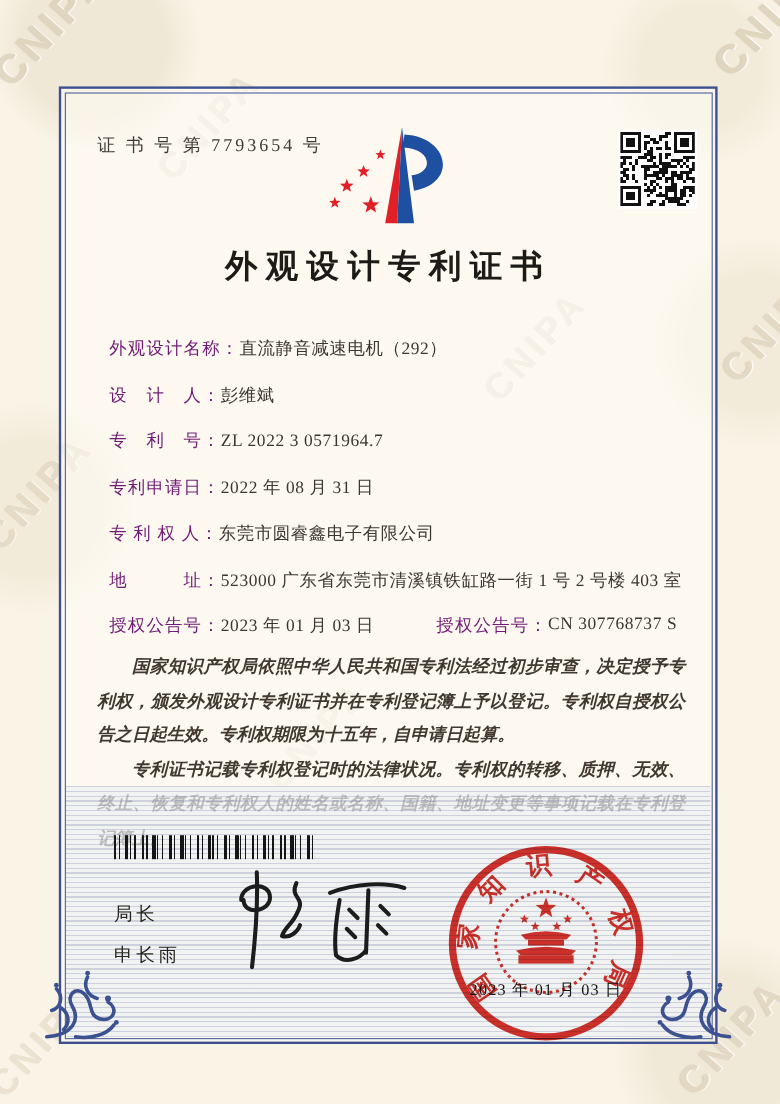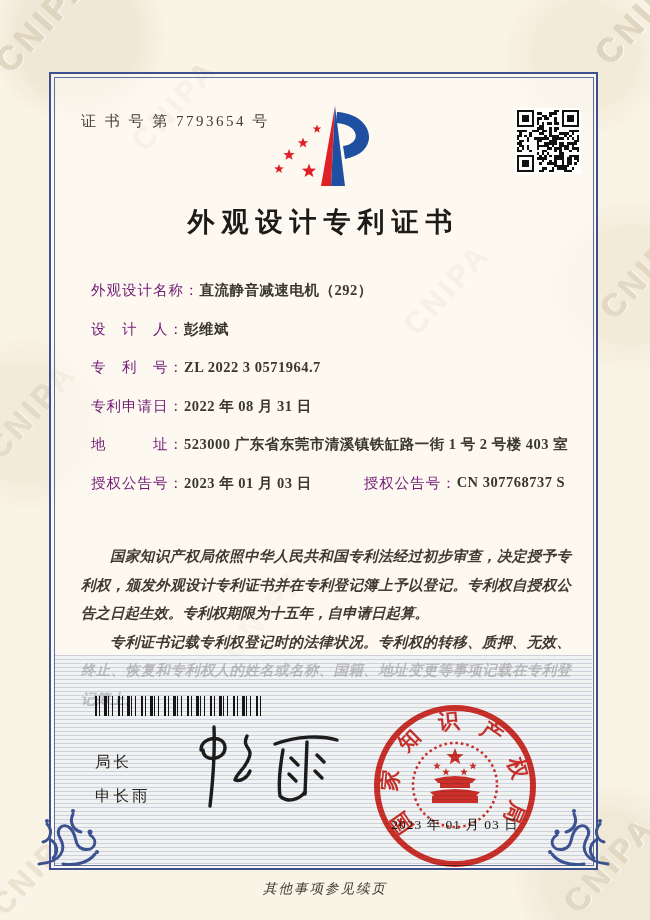--- a/index.html
+++ b/index.html
@@ -36,21 +36,21 @@
   .logo{position:absolute;left:202px;top:24px;width:122px;height:96px;}
   .qr{position:absolute;left:464px;top:34px;width:62px;height:62px;background:#fff;padding:2px;}
   .title{
     position:absolute;left:0;top:130px;width:100%;text-align:center;
     font-size:27px;font-weight:bold;letter-spacing:7px;color:#1d1b18;
   }
   
   .fields{position:absolute;left:40px;top:207px;width:490px;font-size:14.5px;}
   .frow{display:flex;align-items:baseline;height:22px;margin-bottom:16.5px;white-space:nowrap;}
   .flabel{letter-spacing:1px;color:#701a75;}
-  .fvalue{color:#3a372f;letter-spacing:.5px;font-weight:bold;}
+  .fvalue{color:#3a372f;letter-spacing:.5px;}
   .frow .pair2{margin-left:52px;display:flex;}
   
   .body-text{
     position:absolute;left:30px;top:468px;width:490px;
     font-size:14.5px;line-height:28.5px;text-align:justify;color:#41392f;
     font-style:italic;
     font-weight:bold;
   }
   .body-text p{margin:0;text-indent:2em;}
   
@@ -362,20 +362,24 @@
       </div>
       <div class="frow">
         <span class="flabel">专　利　号：</span>
         <span class="fvalue">ZL 2022 3 0571964.7</span>
       </div>
       <div class="frow">
         <span class="flabel">专利申请日：</span>
         <span class="fvalue">2022 年 08 月 31 日</span>
       </div>
       <div class="frow">
+        <span class="flabel">专 利 权 人：</span>
+        <span class="fvalue">东莞市圆睿鑫电子有限公司</span>
+      </div>
+      <div class="frow">
         <span class="flabel">地　　　址：</span>
         <span class="fvalue">523000 广东省东莞市清溪镇铁缸路一街 1 号 2 号楼 403 室</span>
       </div>
       <div class="frow">
         <span class="flabel">授权公告号：</span>
         <span class="fvalue">2023 年 01 月 03 日</span>
         <span class="pair2">
           <span class="flabel">授权公告号：</span>
           <span class="fvalue">CN 307768737 S</span>
         </span>
@@ -460,14 +464,13 @@
         <path d="M65,79 Q86,73 107,79 L103,83 L69,83 Z"></path>
         <rect x="71" y="83" width="30" height="5"></rect>
         <path d="M61,92 Q86,86 111,92 L107,96 L65,96 Z"></path>
         <rect x="63" y="96" width="46" height="7"></rect>
       </g>
     </svg>
     <div class="seal-date">2023 年 01 月 03 日</div>
 
   </div>
 
-  <div class="continuation">其他事项参见续页</div>
 </div>
 
 </body></html>

